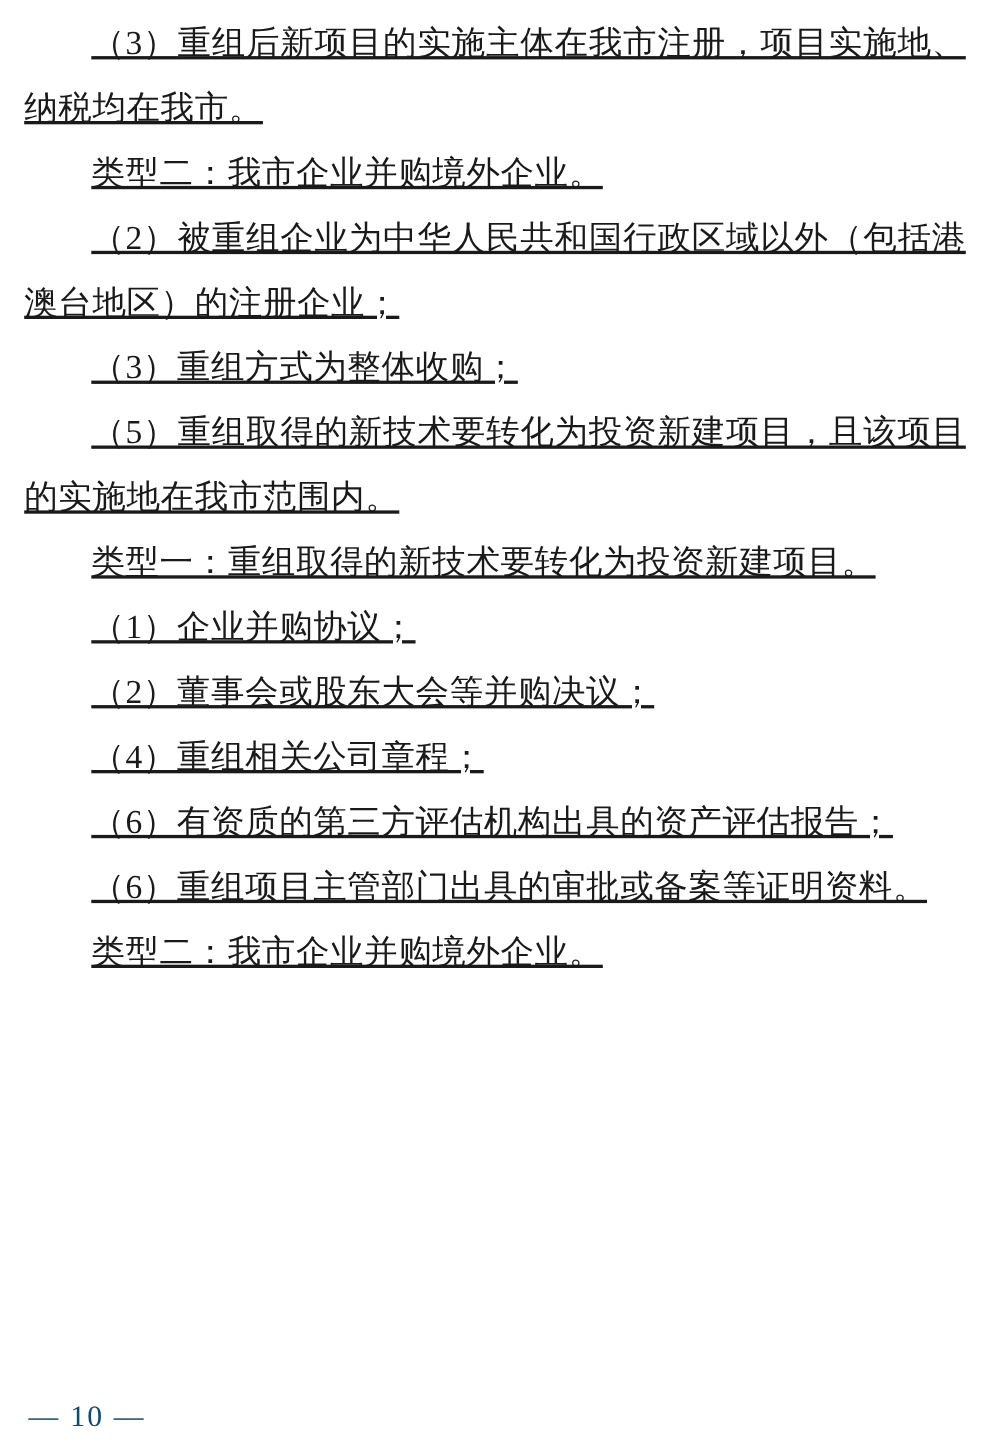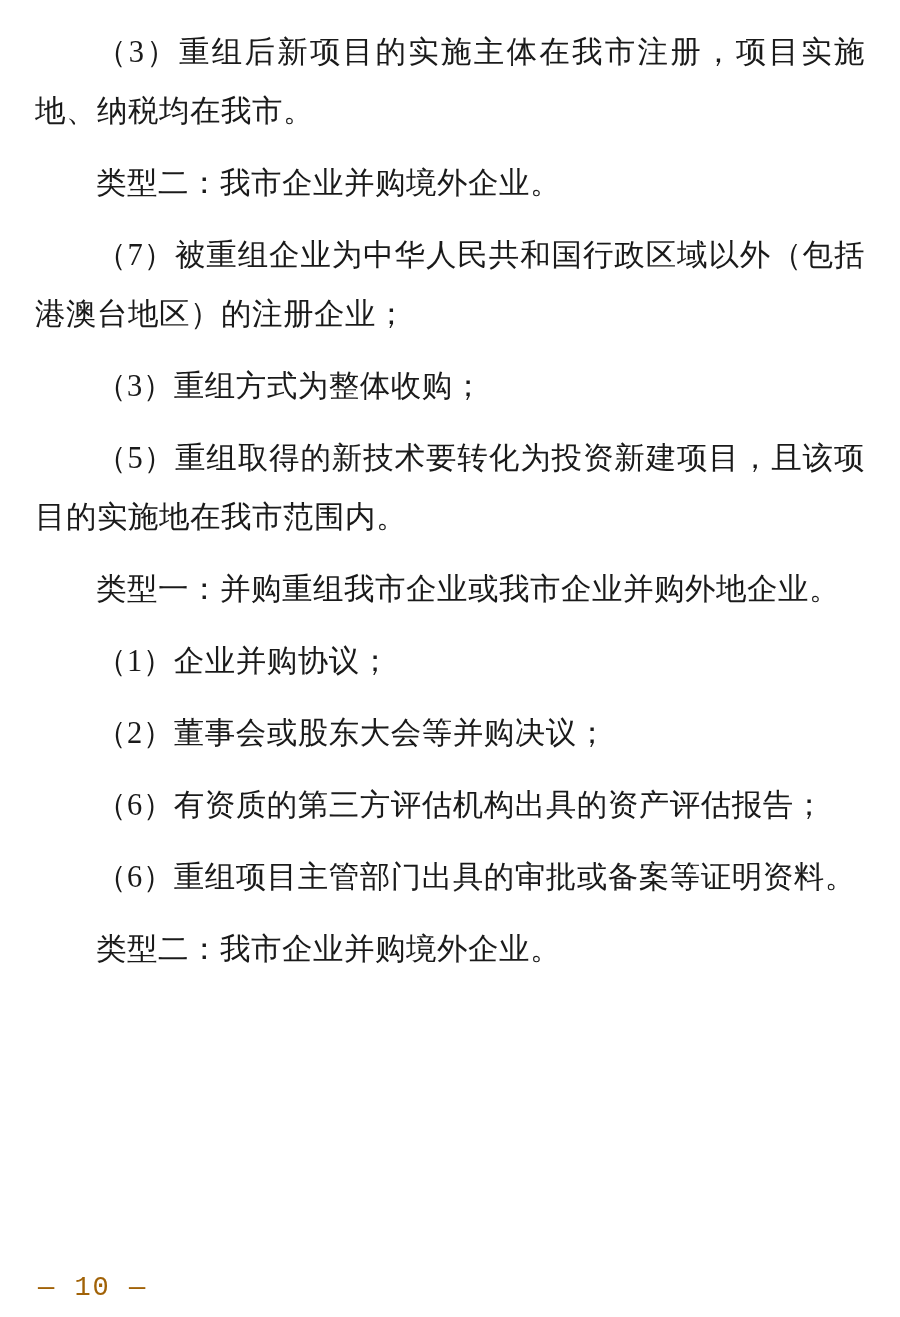--- a/index.html
+++ b/index.html
@@ -23,55 +23,57 @@
     position: relative;
   }
   .doc-body {
     font-size: 30.5px;
     line-height: 59px;
     letter-spacing: 0.5px;
     text-align: justify;
     text-justify: inter-ideograph;
   }
   .para {
-    margin: 13px;
+    margin: 0;
     text-indent: 2em;
     text-align: justify;
     text-justify: inter-ideograph;
     white-space: normal;
+    text-decoration: underline;
   }
   .section-heading {
     margin: 0;
     text-indent: 2em;
     letter-spacing: 1px;
   }
   .page-number {
     position: absolute;
-    left: 38px;
+    left: 26px;
     bottom: 14px;
     font-size: 27px;
     letter-spacing: 2px;
-    color: #a16207;
-    font-family: Liberation Mono, monospace;
+    color: #0c4a6e;
+    font-family: Liberation Serif, serif;
   }
 </style>
 </head>
 <body>
 
 <div class="page">
   <div class="doc-body">
 
     <p class="para">（3）重组后新项目的实施主体在我市注册，项目实施地、纳税均在我市。</p>
     <p class="para">类型二：我市企业并购境外企业。</p>
-    <p class="para">（7）被重组企业为中华人民共和国行政区域以外（包括港澳台地区）的注册企业；</p>
+    <p class="para">（2）被重组企业为中华人民共和国行政区域以外（包括港澳台地区）的注册企业；</p>
     <p class="para">（3）重组方式为整体收购；</p>
     <p class="para">（5）重组取得的新技术要转化为投资新建项目，且该项目的实施地在我市范围内。</p>
-    <p class="para">类型一：并购重组我市企业或我市企业并购外地企业。</p>
+    <p class="para">类型一：重组取得的新技术要转化为投资新建项目。</p>
     <p class="para">（1）企业并购协议；</p>
     <p class="para">（2）董事会或股东大会等并购决议；</p>
+    <p class="para">（4）重组相关公司章程；</p>
     <p class="para">（6）有资质的第三方评估机构出具的资产评估报告；</p>
     <p class="para">（6）重组项目主管部门出具的审批或备案等证明资料。</p>
     <p class="para">类型二：我市企业并购境外企业。</p>
 
   </div>
 
   <div class="page-number">— 10 —</div>
 </div>
 
 </body></html>

